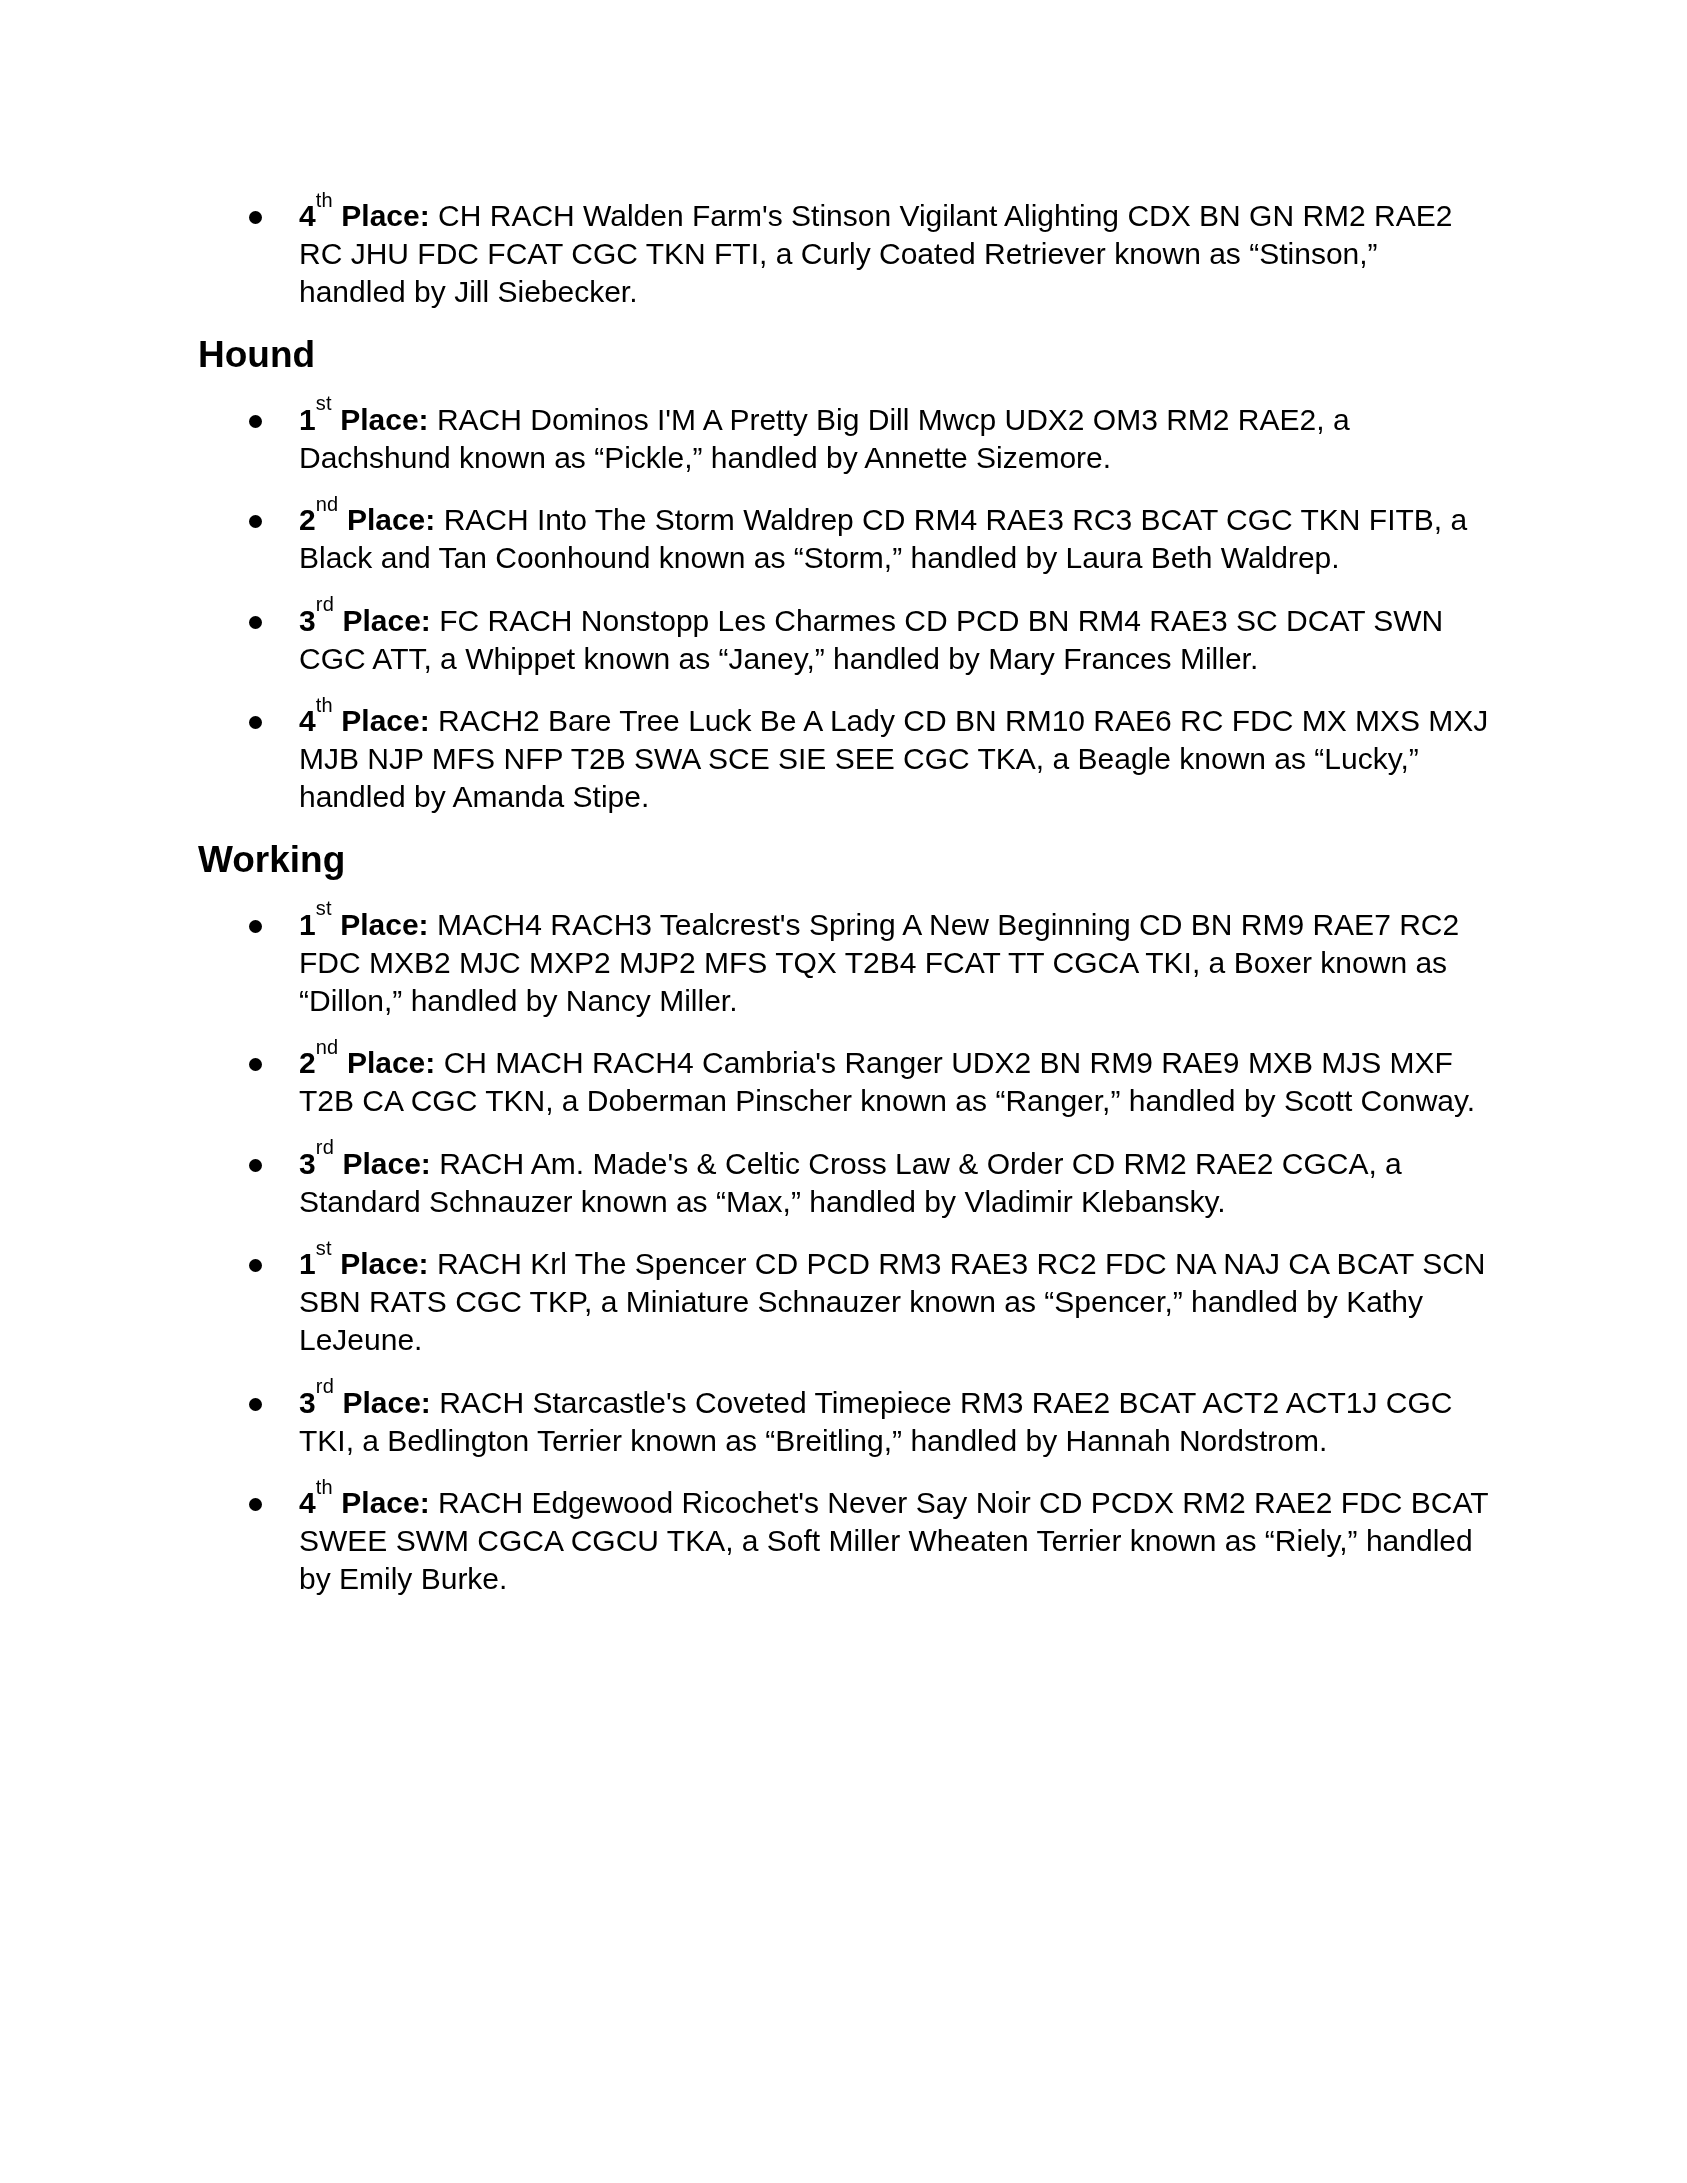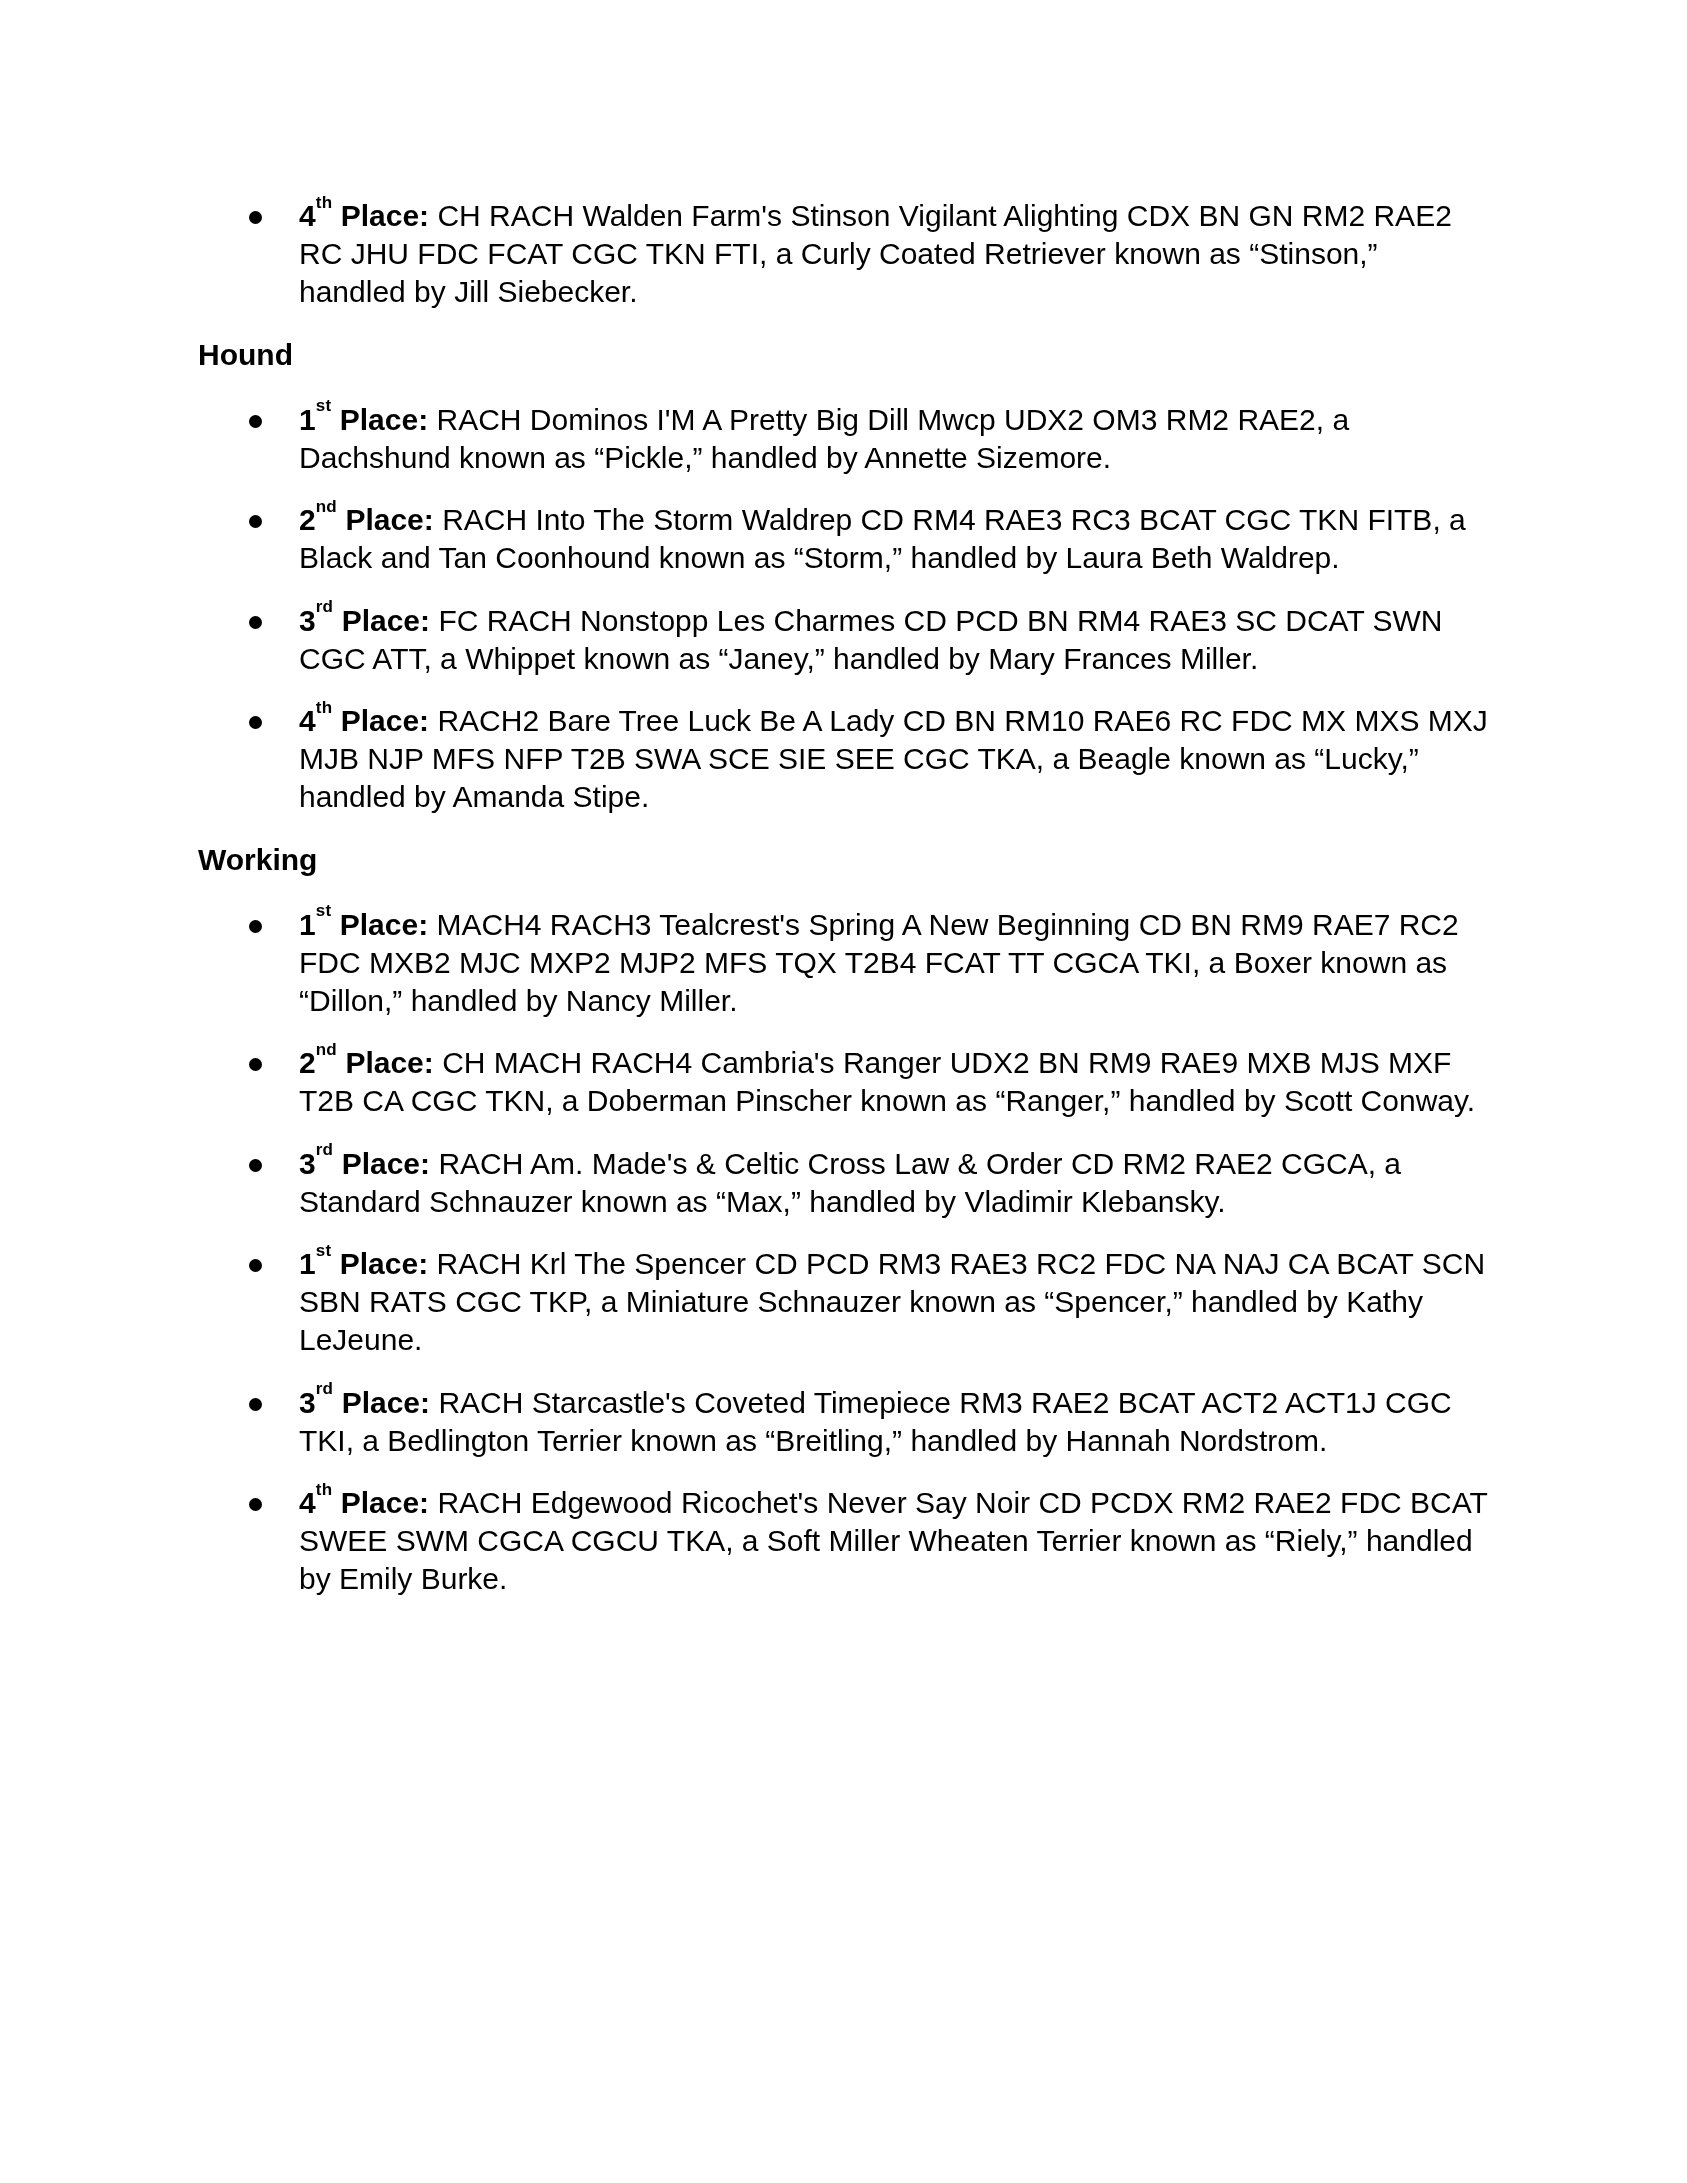--- a/index.html
+++ b/index.html
@@ -14,21 +14,21 @@
     box-sizing: border-box;
     background: #ffffff;
     color: #000000;
     padding: 197px 198px 0 198px;
     font-family: "Liberation Sans", "DejaVu Sans", sans-serif;
     font-size: 30px;
     line-height: 38px;
     -webkit-font-smoothing: antialiased;
   }
   h2.group-heading {
-    font-size: 30px;
+    font-size: 37px;
     line-height: 38px;
     font-weight: 700;
     margin: 0 0 27px 0;
     color: #000000;
   }
   ul.placement-list {
     list-style: none;
     margin: 0;
     padding: 0 0 0 101px;
   }
@@ -43,22 +43,22 @@
     top: 14px;
     width: 13.2px;
     height: 13.2px;
     border-radius: 50%;
     background: #000000;
   }
   .place-rank b {
     font-weight: 700;
   }
   .place-rank sup.ord {
-    font-size: 17px;
-    font-weight: 700;
+    font-size: 20px;
+    font-weight: 400;
     line-height: 0;
     position: relative;
     top: -0.42em;
     letter-spacing: 0.3px;
   }
 </style>
 </head>
 <body>
 
 <div class="page">

